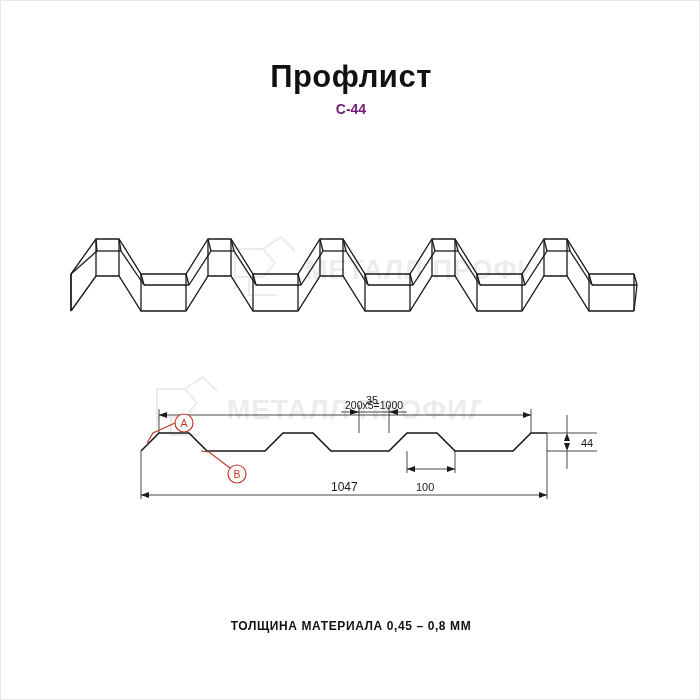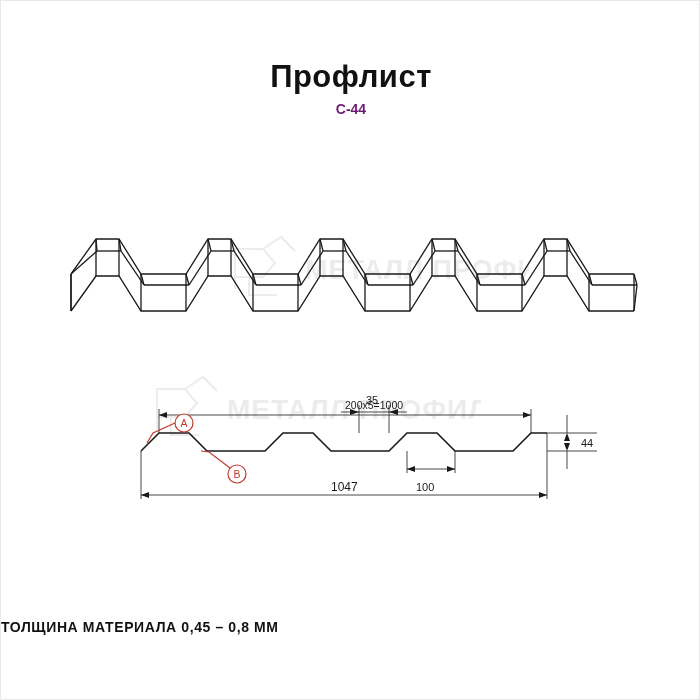--- a/index.html
+++ b/index.html
@@ -43,21 +43,22 @@
     text-align: center;
     font-size: 14px;
     font-weight: bold;
     color: #701a75;
   }
   .footer {
     position: absolute;
     top: 618px;
     left: 0;
     width: 700px;
-    font-size: 14px;
+    text-align: center;
+    font-size: 12px;
     font-weight: bold;
     letter-spacing: 0.6px;
     color: #111111;
   }
   .iso-wrap {
     position: absolute;
     left: 0;
     top: 150px;
     width: 700px;
     height: 190px;

